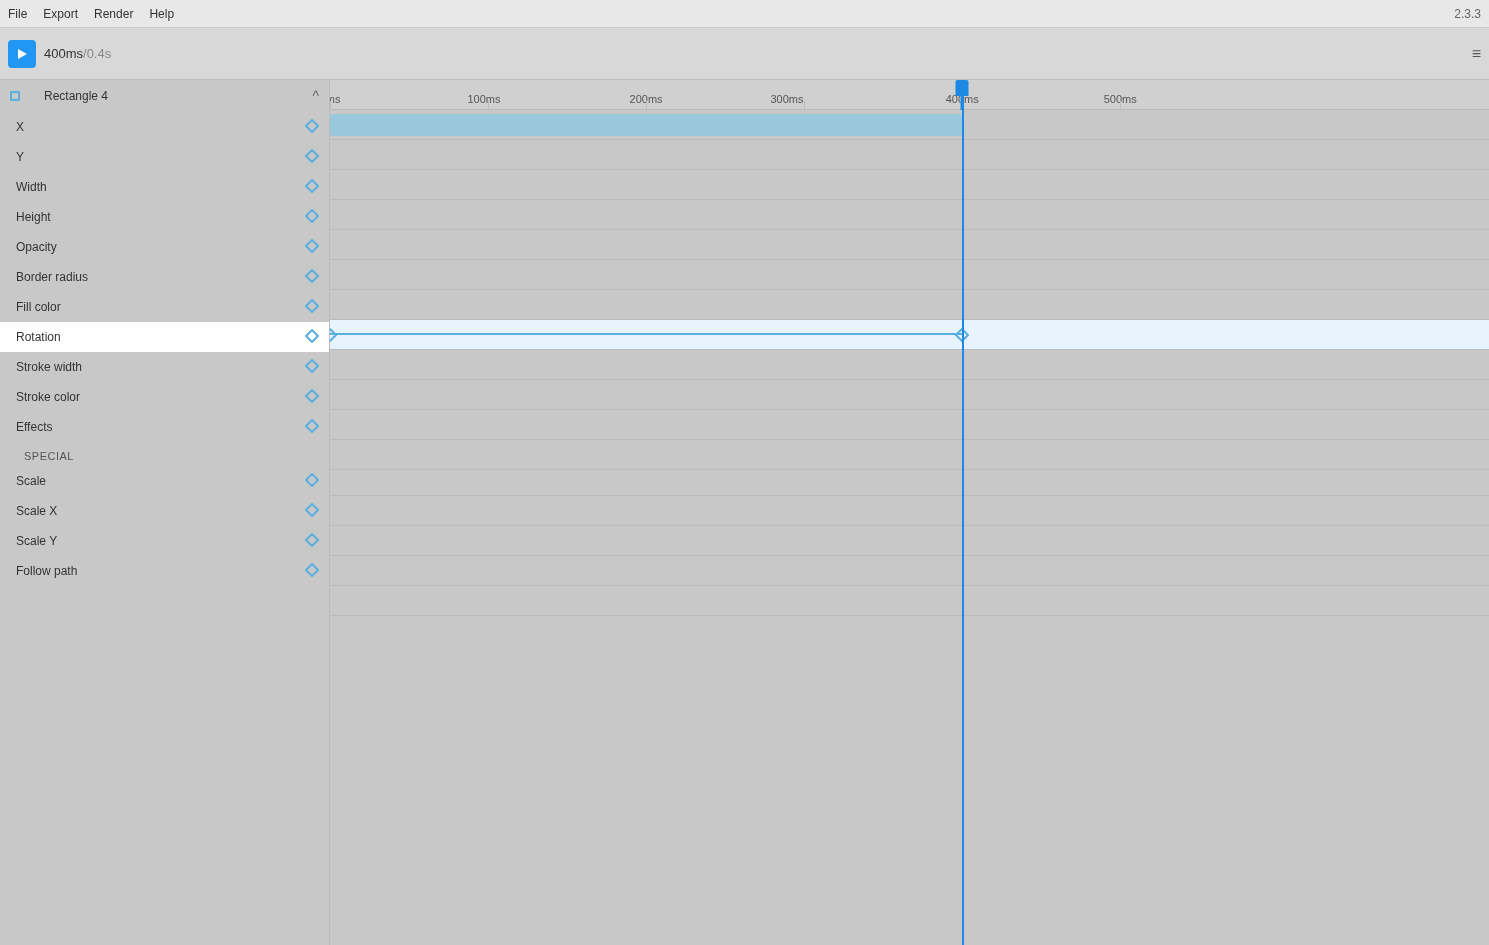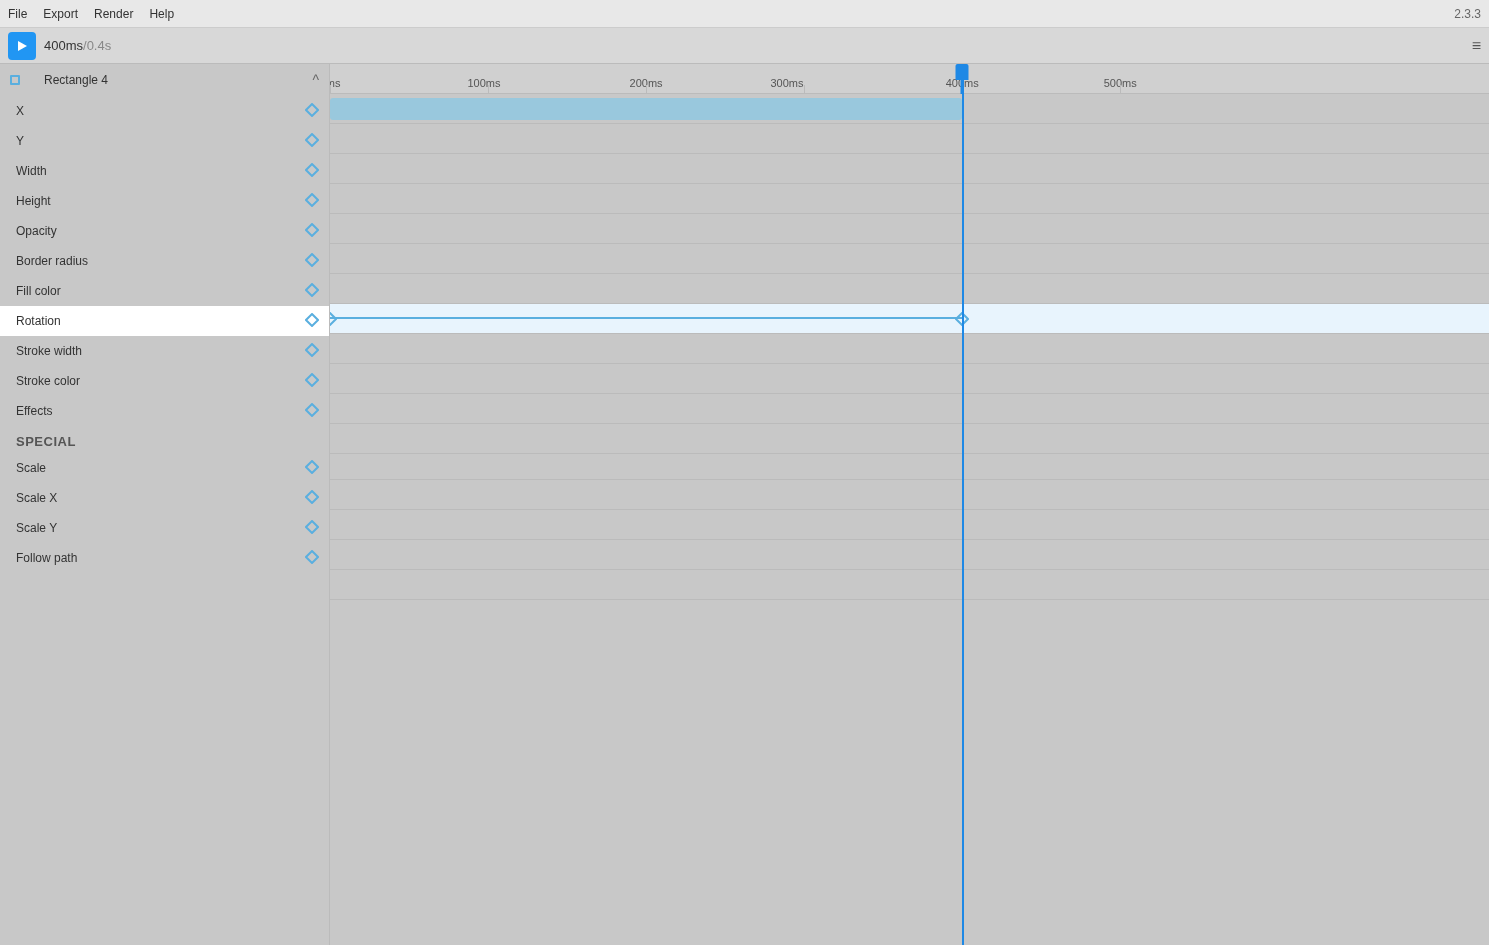--- a/index.html
+++ b/index.html
@@ -11,21 +11,21 @@
       background: #e8e8e8; height: 28px; padding: 0 8px;
       border-bottom: 1px solid #ccc;
     }
     #menu-bar .menu-items { display: flex; gap: 16px; }
     #menu-bar .menu-item { cursor: pointer; font-size: 12px; color: #333; }
     #version { font-size: 12px; color: #666; }
 
     
     #playback-bar {
       display: flex; align-items: center;
-      background: #d8d8d8; height: 36px; padding: 0 8px; gap: 8px;
+      background: #d8d8d8; height: 52px; padding: 0 8px; gap: 8px;
       border-bottom: 1px solid #bbb;
     }
     #play-btn {
       width: 28px; height: 28px; background: #2196F3; border: none;
       border-radius: 4px; cursor: pointer; display: flex; align-items: center; justify-content: center;
     }
     #time-display { font-size: 13px; color: #333; flex: 1; }
     #time-display .slash { color: #888; }
     #menu-icon { cursor: pointer; font-size: 16px; color: #555; }
 
@@ -54,21 +54,21 @@
       padding: 6px 10px 6px 16px; background: #c8c8c8; height: 30px;
     }
     .prop-row.active {
       background: #fff;
     }
     .prop-row.active .prop-name { font-weight: 500; }
     .prop-name { font-size: 12px; color: #333; }
     .diamond-btn { cursor: pointer; }
 
     .section-label {
-      padding: 8px 10px 4px 16px; font-size: 13px; font-weight: 700;
+      padding: 8px 10px 4px 24px; font-size: 11px; font-weight: 400;
       color: #555; letter-spacing: 0.5px; background: #c8c8c8;
     }
 
     
     #timeline-panel { flex: 1; background: #c8c8c8; position: relative; overflow: hidden; }
 
     
     #ruler {
       height: 30px; background: #d0d0d0; border-bottom: 1px solid #bbb;
       position: relative; display: flex; align-items: flex-end; padding-bottom: 4px;

